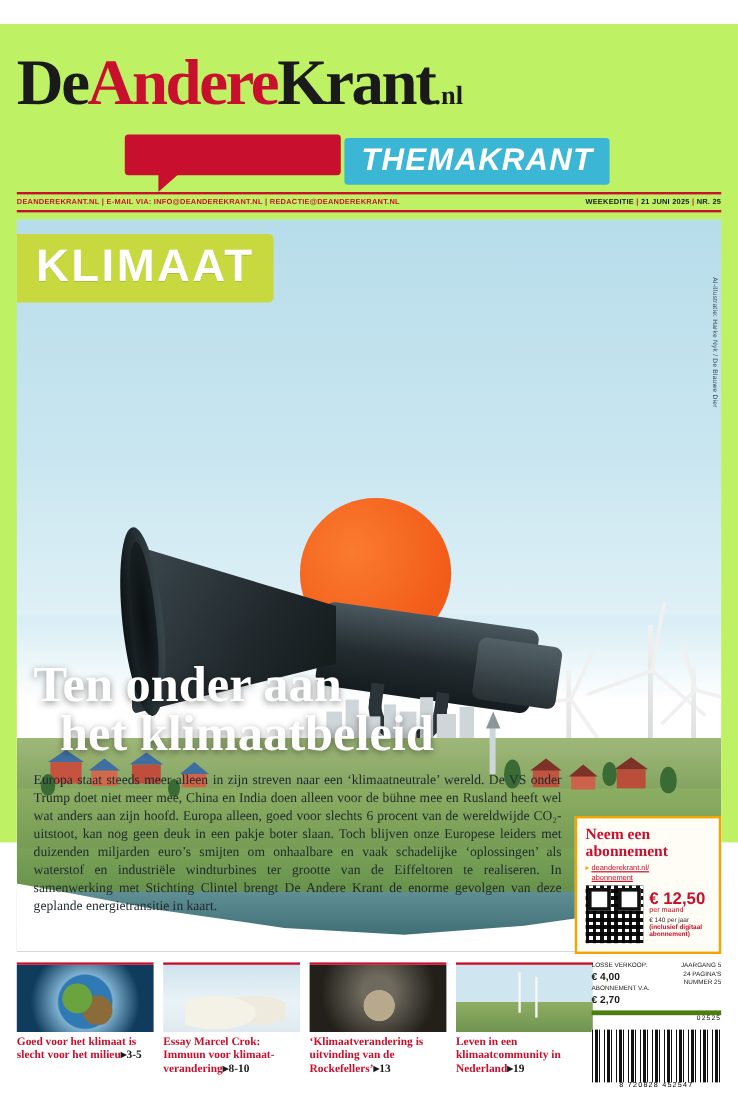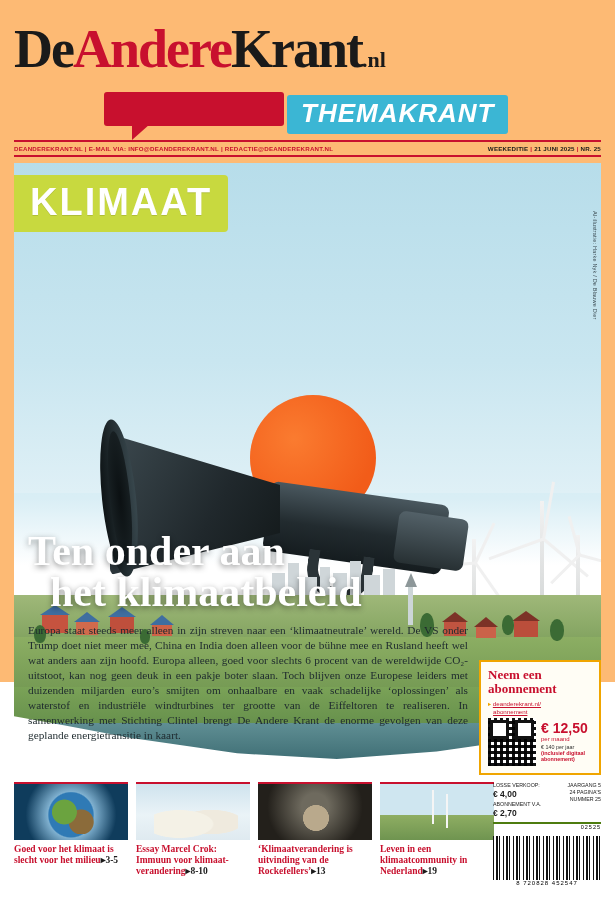--- a/index.html
+++ b/index.html
@@ -4,21 +4,21 @@
 <style>
   * { box-sizing: border-box; }
   html, body { margin:0; padding:0; }
   body {
     width: 615px; height: 911px;
     background: #ffffff;
     font-family: "Liberation Serif", serif;
     overflow: hidden;
     position: relative;
   }
-  .page { width:615px; height:682px; position:relative; background:#fdba74; }
+  .page { width:615px; height:682px; position:relative; background:#bef264;margin-top:20px; }
 
   
   .masthead {
     position:relative;
     padding: 18px 14px 0 14px;
     height: 140px;
   }
   .logo {
     font-family: "Liberation Serif", serif;
     font-weight: bold;
@@ -350,21 +350,21 @@
     right: 14px; top: 782px;
     width: 108px;
   }
   .meta {
     display:flex;
     gap: 4px;
     font-family:"Liberation Sans", sans-serif;
     font-size: 5.3px;
     line-height:1.35;
     color:#1a1a1a;
-    border-bottom: 2px solid #4d7c0f;
+    border-bottom: 4px solid #4d7c0f;
     padding-bottom:3px;
   }
   .meta .col { flex:1; }
   .meta .big { font-size: 8.5px; font-weight:bold; }
   .barcode {
     margin-top: 6px;
     height: 44px;
     width: 108px;
     background:
       repeating-linear-gradient(90deg,#111 0 1px,#fff 1px 3px,#111 3px 5px,#fff 5px 6px,#111 6px 7px,#fff 7px 10px);

